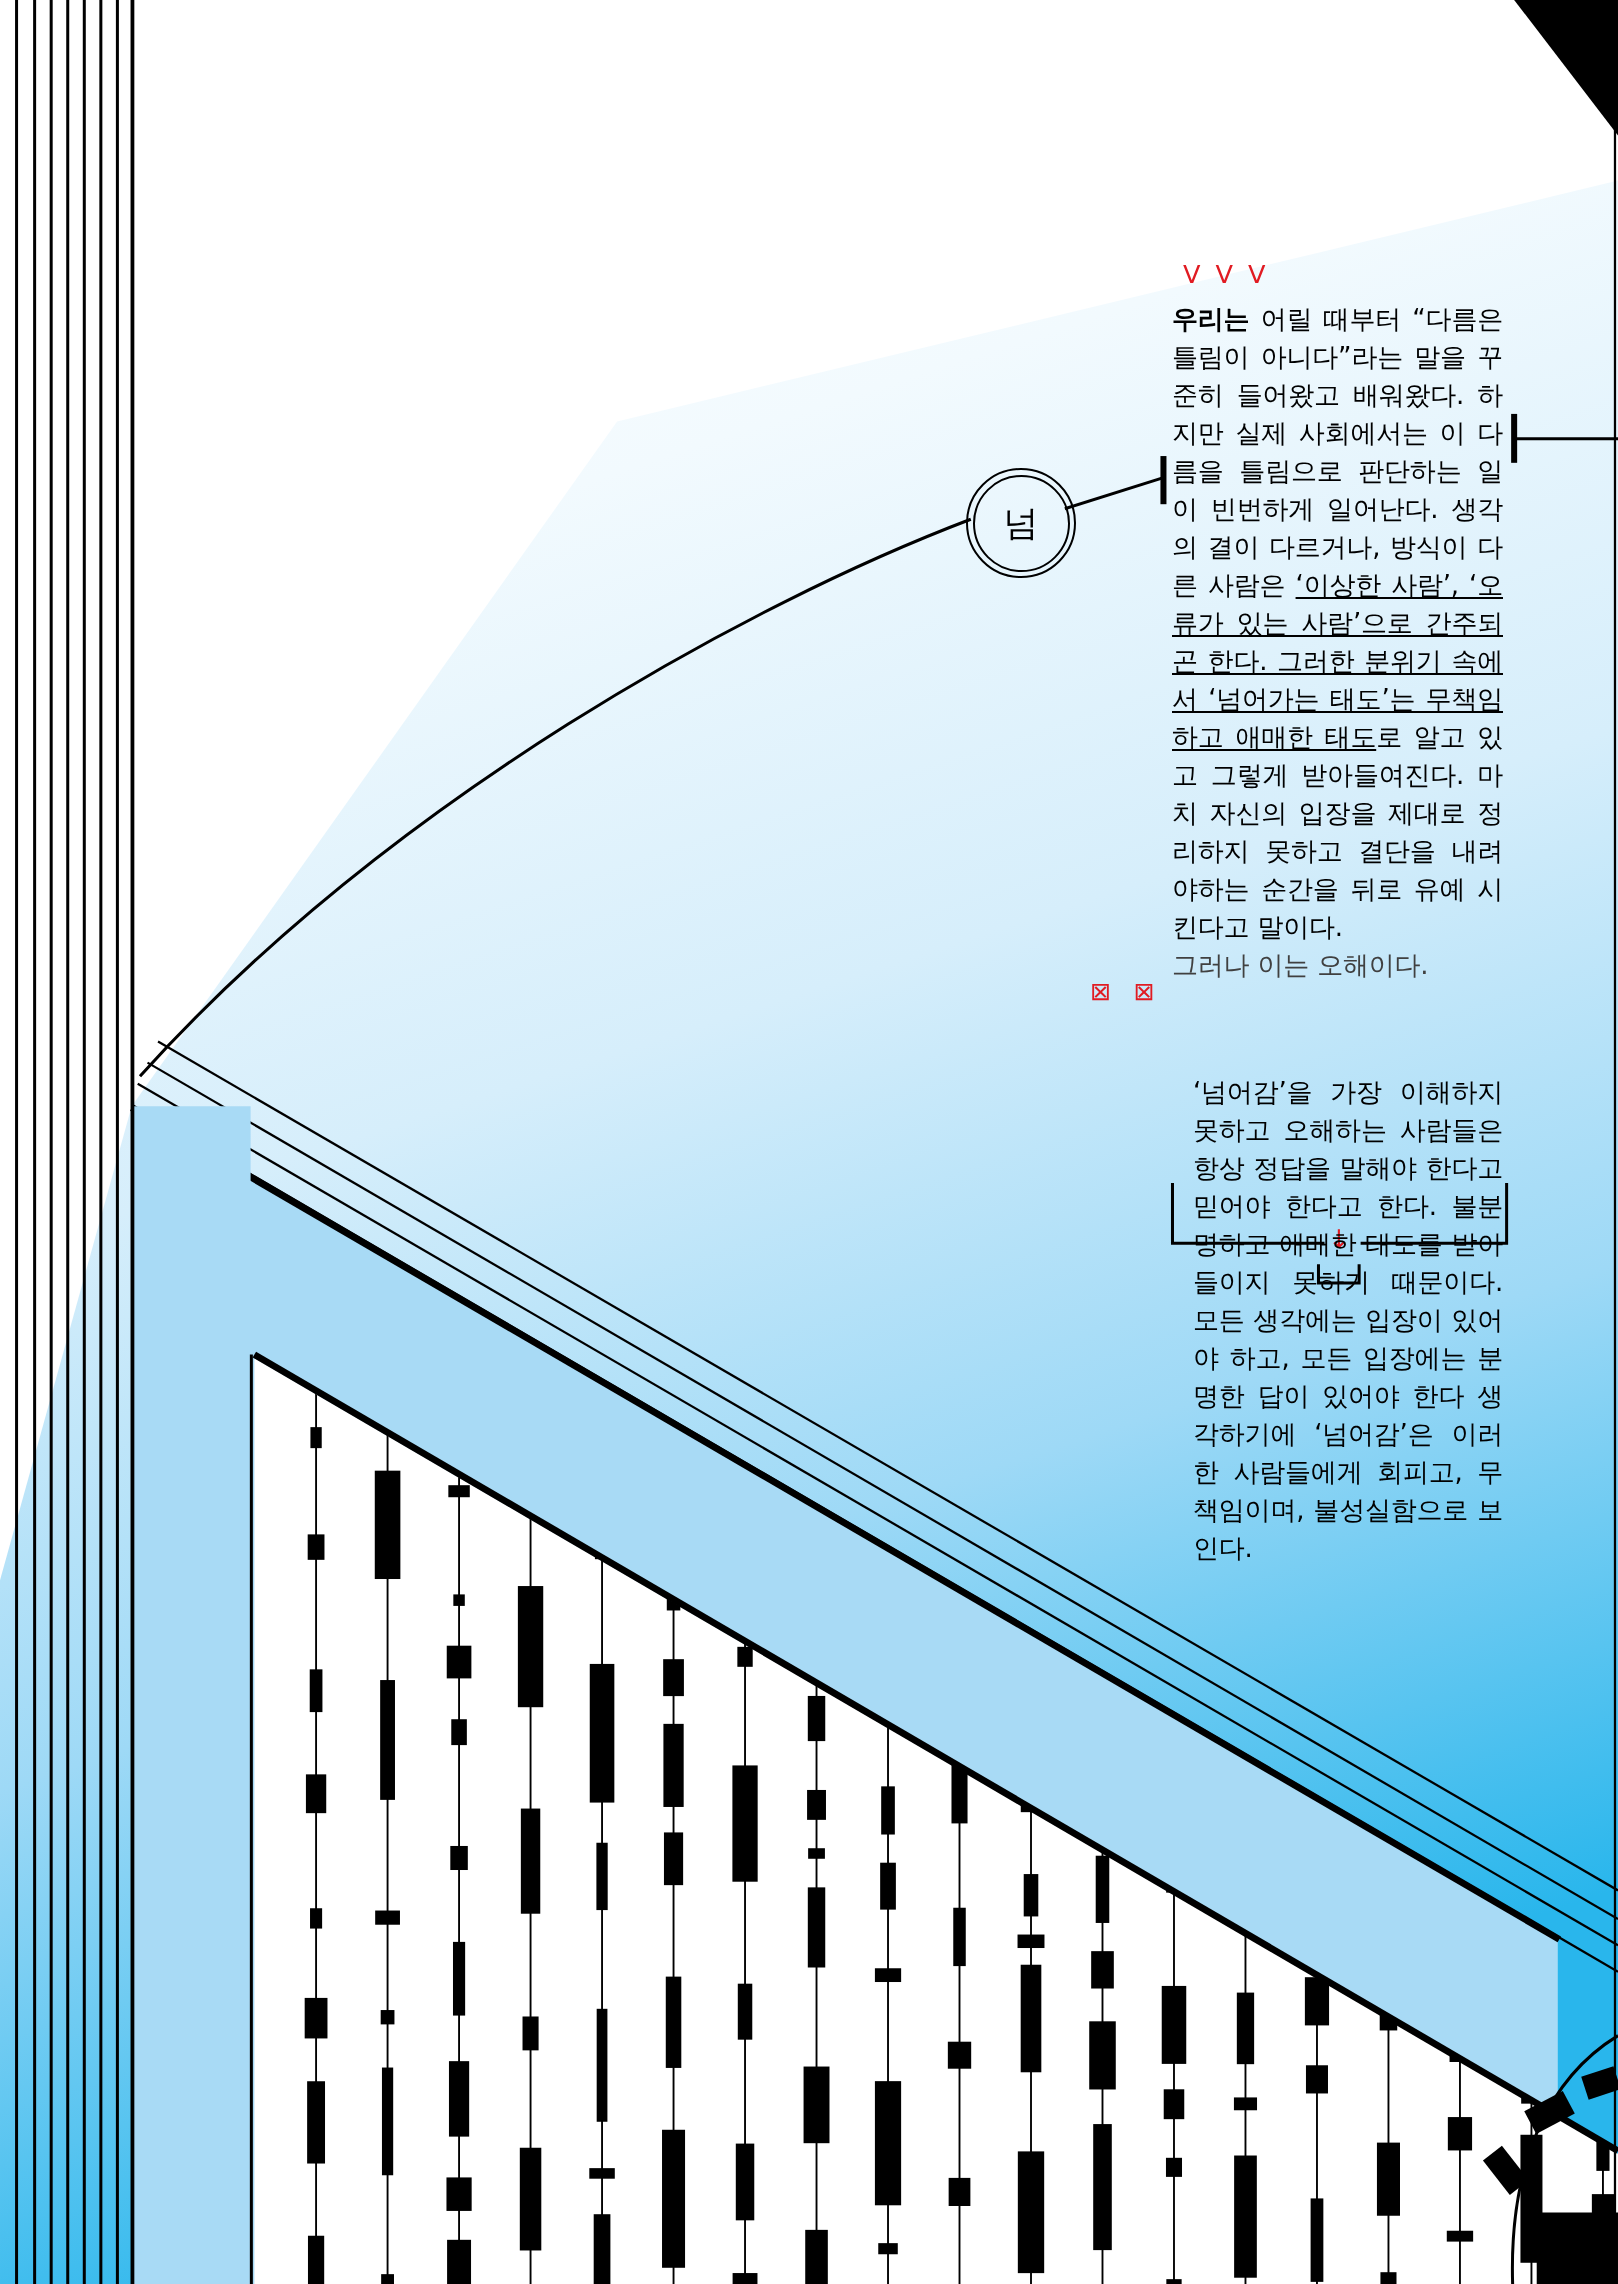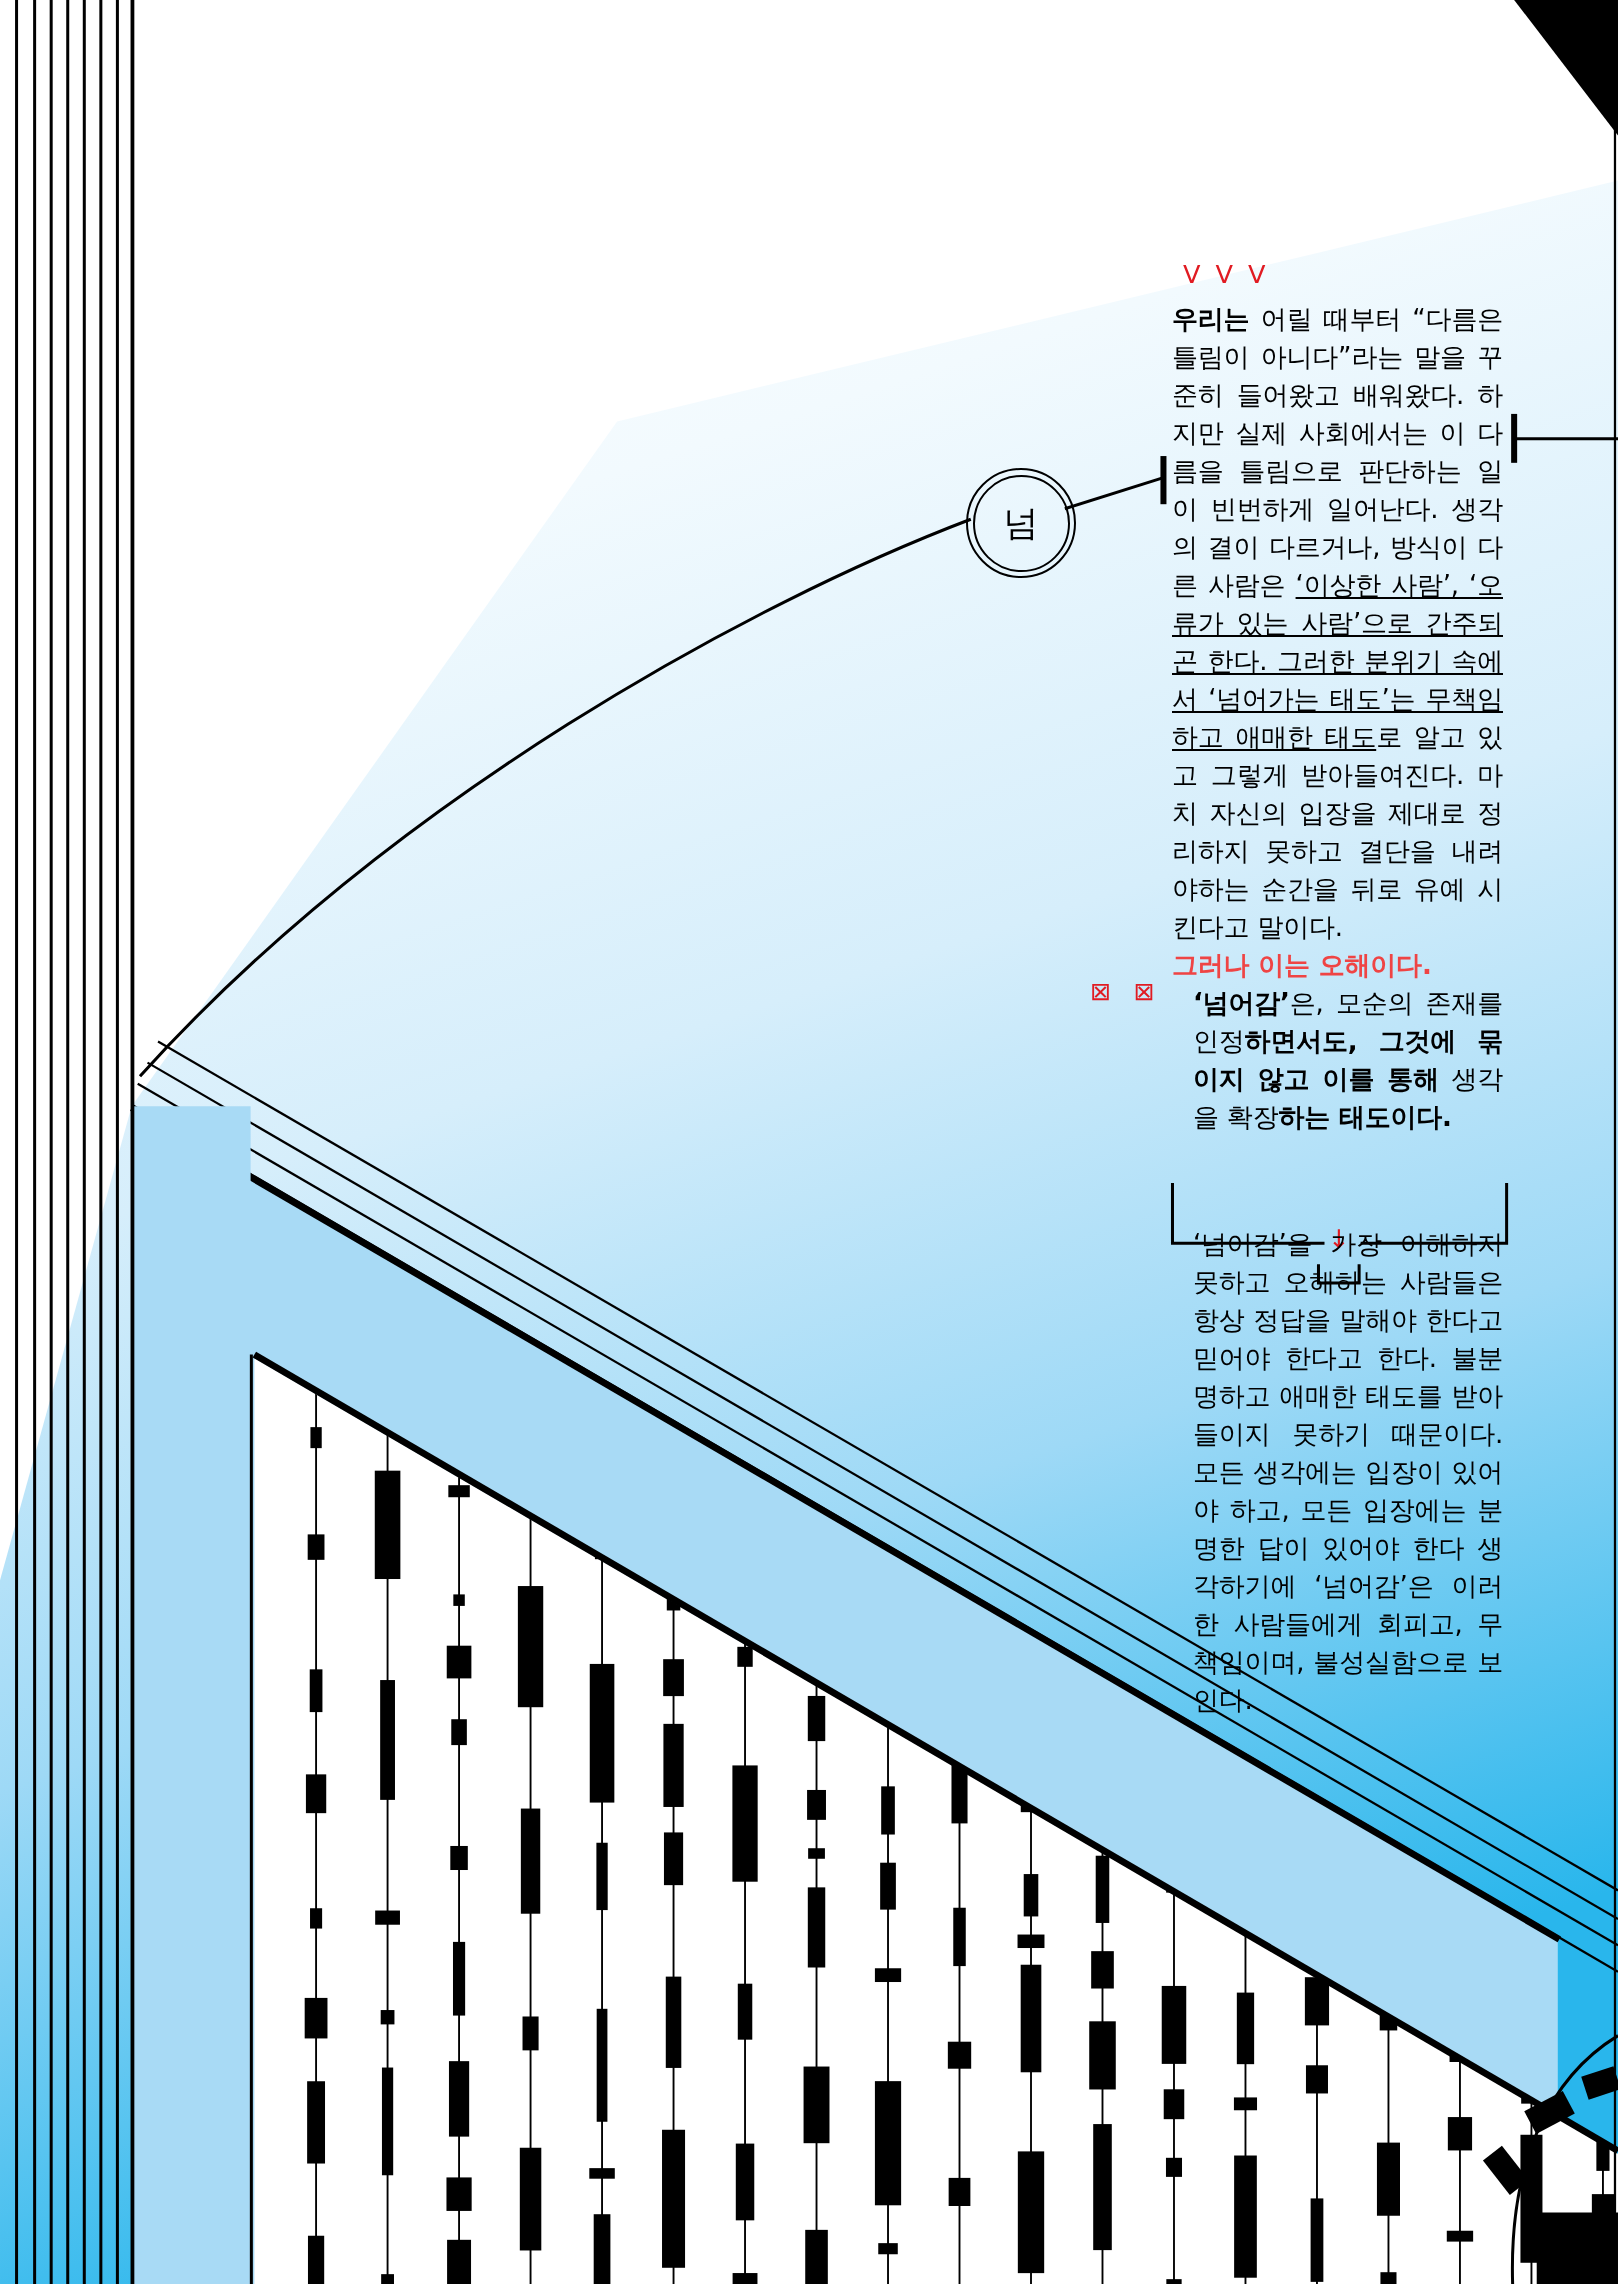--- a/index.html
+++ b/index.html
@@ -14,21 +14,21 @@
     width:331px;
     font-size:26px;
     line-height:38px;
     color:#000;
     text-align:justify;
     letter-spacing:-0.2px;
   }
   #textcol p{margin:0;}
   .p-gap{ height:16.6px; }
   .b{font-weight:bold;}
-  .red{color:#ef4444;font-weight:bold;}
+  .red{color:#404040;font-weight:normal;}
   .u{text-decoration:underline;text-underline-offset:3px;text-decoration-thickness:1.5px;}
   .indent{padding-left:21px;}
 
   
   #chevrons{
     position:absolute; left:1183px; top:262px;
     display:flex; gap:15px;
     color:#e11b22; font-size:25.6px; line-height:1;
     font-weight:400;
   }
@@ -330,23 +330,20 @@
   <div style="position:absolute;left:1328px;top:1227px;color:#e11b22;font-size:25.6px;line-height:1;">↓</div>
 
   <div id="textcol">
 
     <p>
       <span class="b">우리는</span><span> 어릴 때부터 “다름은 틀림이 아니다”라는 말을 꾸준히 들어왔고 배워왔다. 하지만 실제 사회에서는 이 다름을 틀림으로 판단하는 일이 빈번하게 일어난다. 생각의 결이 다르거나, 방식이 다른 사람은 </span><span class="u">‘이상한 사람’, ‘오류가 있는 사람’으로 간주되곤 한다. 그러한 분위기 속에서 ‘넘어가는 태도’는 무책임하고 애매한 태도</span><span>로 알고 있고 그렇게 받아들여진다. 마치 자신의 입장을 제대로 정리하지 못하고 결단을 내려야하는 순간을 뒤로 유예 시킨다고 말이다.</span>
     </p>
 
     <p class="red">그러나 이는 오해이다.</p>
 
-    <p class="indent">
-      <span class="b">‘넘어감’</span><span>은, 모순의 존재를 인정</span><span class="b">하면서도, 그것에 묶이지 않고 이를 통해</span><span> 생각을 확장</span><span class="b">하는 태도이다.</span>
-    </p>
 
     <div class="p-gap" style="height:89px;"></div>
 
     <p class="indent">‘넘어감’을 가장 이해하지 못하고 오해하는 사람들은 항상 정답을 말해야 한다고 믿어야 한다고 한다. 불분명하고 애매한 태도를 받아들이지 못하기 때문이다. 모든 생각에는 입장이 있어야 하고, 모든 입장에는 분명한 답이 있어야 한다 생각하기에 ‘넘어감’은 이러한 사람들에게 회피고, 무책임이며, 불성실함으로 보인다.</p>
   </div>
 
 </div>
 
 
 </body></html>

